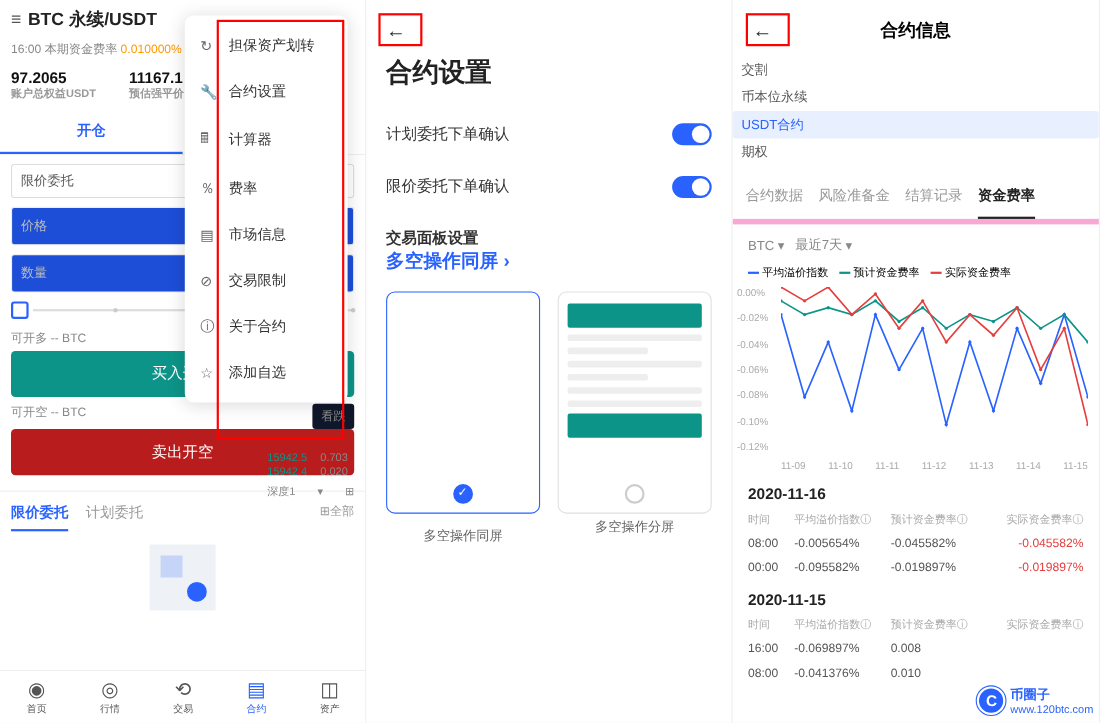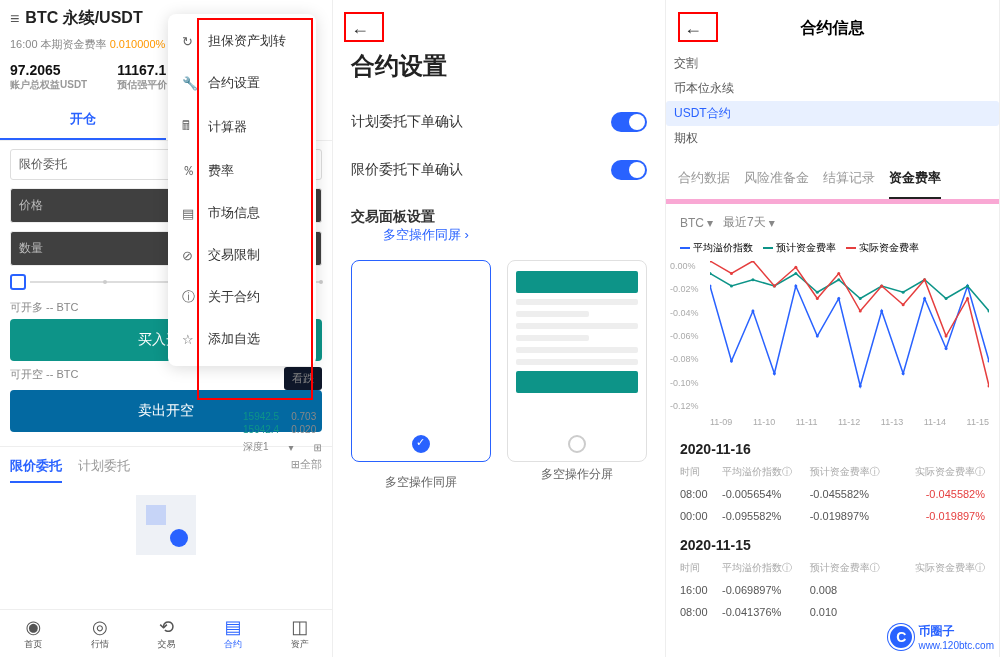--- a/index.html
+++ b/index.html
@@ -19,29 +19,29 @@
 .balrow .v { font-weight:700; font-size:14px; color:#111; }
 .balrow .l { font-size:10px; color:#999;font-weight:bold; }
 .tabs2 { display:flex; border-bottom:1px solid #eee; }
 .tabs2 .t { flex:1; text-align:center; padding:10px 0; font-size:13px; color:#888; }
 .tabs2 .t.on { color:#2962ff; border-bottom:2px solid #2962ff; font-weight:600; }
 .order { padding:8px 10px; }
 .sel { display:flex; gap:6px; margin-bottom:8px; }
 .selbox { border:1px solid #ddd; padding:6px 8px; font-size:12px; border-radius:3px; color:#555; }
 .selbox.w1 { flex:1; display:flex; justify-content:space-between; align-items:center; }
 .selbox.w2 { width:30px; text-align:center; }
-.inp { border:1px solid #eee; background:#404040; padding:8px; font-size:12px; color:#bbb; border-radius:3px; margin-bottom:8px; display:flex; justify-content:space-between; }
+.inp { border:1px solid #eee; background:#1d4ed8; padding:8px; font-size:12px; color:#bbb; border-radius:3px; margin-bottom:8px; display:flex; justify-content:space-between; }
 .slider { display:flex; align-items:center; gap:4px; margin:6px 0 10px; }
 .slider .knob { width:16px; height:16px; border:2px solid #2962ff; border-radius:3px; background:#fff; }
 .slider .track { flex:1; height:2px; background:#ddd; position:relative; }
 .slider .dot { width:4px; height:4px; background:#ccc; border-radius:50%; position:absolute; top:-1px; }
 .lbl { font-size:11px; color:#888; margin-bottom:4px; }
 .btn { width:100%; padding:12px; border:none; border-radius:4px; font-size:14px; color:#fff; margin-bottom:6px; }
 .btn.buy { background:#0d9488; }
-.btn.sell { background:#0369a1; }
+.btn.sell { background:#b91c1c; }
 .tog { display:inline-block; background:#0f172a; color:#888; font-size:11px; padding:4px 8px; border-radius:3px; float:right; }
 .obook { position:absolute; right:10px; top:410px; font-size:10px; color:#888; }
 .obook .r { display:flex; gap:12px; padding:1px 0; }
 .obook .p1 { color:#0d9488; }
 .obook .dp { display:flex; align-items:center; gap:20px; margin-top:4px; }
 .tabs3 { display:flex; border-top:1px solid #eee; padding:10px 10px 0; gap:16px; font-size:13px; }
 .tabs3 .t { color:#999; padding-bottom:6px; }
 .tabs3 .t.on { color:#2962ff; border-bottom:2px solid #2962ff; font-weight:600; }
 .tabs3 .all { margin-left:auto; font-size:11px; color:#999; }
 
@@ -59,21 +59,21 @@
 .bnav .ni.on .ic, .bnav .ni.on .tx { color:#2962ff; }
 
 
 .back { position:absolute; left:10px; top:14px; font-size:18px; color:#333; padding:4px 8px; }
 .redbox2 { position:absolute; left:344px; top:12px; width:40px; height:30px; border:2px solid #f00; pointer-events:none; z-index:5; }
 .title2 { font-size:24px; font-weight:700; padding:50px 18px 16px; color:#222; }
 .setrow { display:flex; justify-content:space-between; align-items:center; padding:14px 18px; font-size:14px; color:#333; }
 .switch { width:36px; height:20px; background:#2962ff; border-radius:10px; position:relative; }
 .switch::after { content:""; position:absolute; right:2px; top:2px; width:16px; height:16px; background:#fff; border-radius:50%; }
 .sect { padding:14px 18px 6px; font-weight:600; font-size:14px; color:#333; display:flex; justify-content:space-between;flex-direction:column; }
-.sect .sub { font-size:13px; color:#2962ff; font-weight:400;margin-left:32px; }
+.sect .sub { font-size:17px; color:#2962ff; font-weight:700; }
 .layouts { display:flex; gap:16px; padding:10px 18px; }
 .lcard { flex:1; border:1px solid #e0e0e0; border-radius:8px; padding:10px 8px 30px; position:relative; background:#fff; }
 .lcard.sel { border-color:#2962ff; }
 .lcard .mock { height:160px; display:flex; flex-direction:column; gap:6px; }
 .mock .row { height:6px; background:#eee; border-radius:2px; }
 .mock .row.g { background:#0d9488; height:22px; }
 .mock .row.r { background:#e53e3e; height:22px; }
 .mock .row.sm { width:60%; }
 .lcard .radio { position:absolute; bottom:8px; left:50%; transform:translateX(-50%); width:18px; height:18px; border-radius:50%; border:2px solid #ccc; }
 .lcard.sel .radio { background:#2962ff; border-color:#2962ff; }

